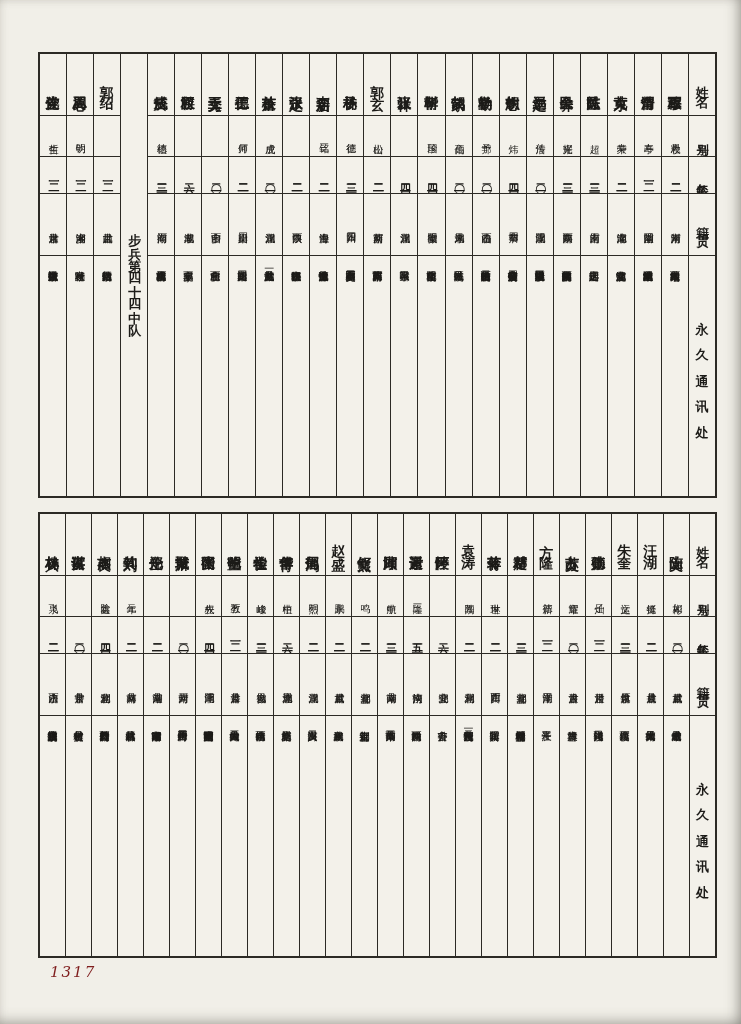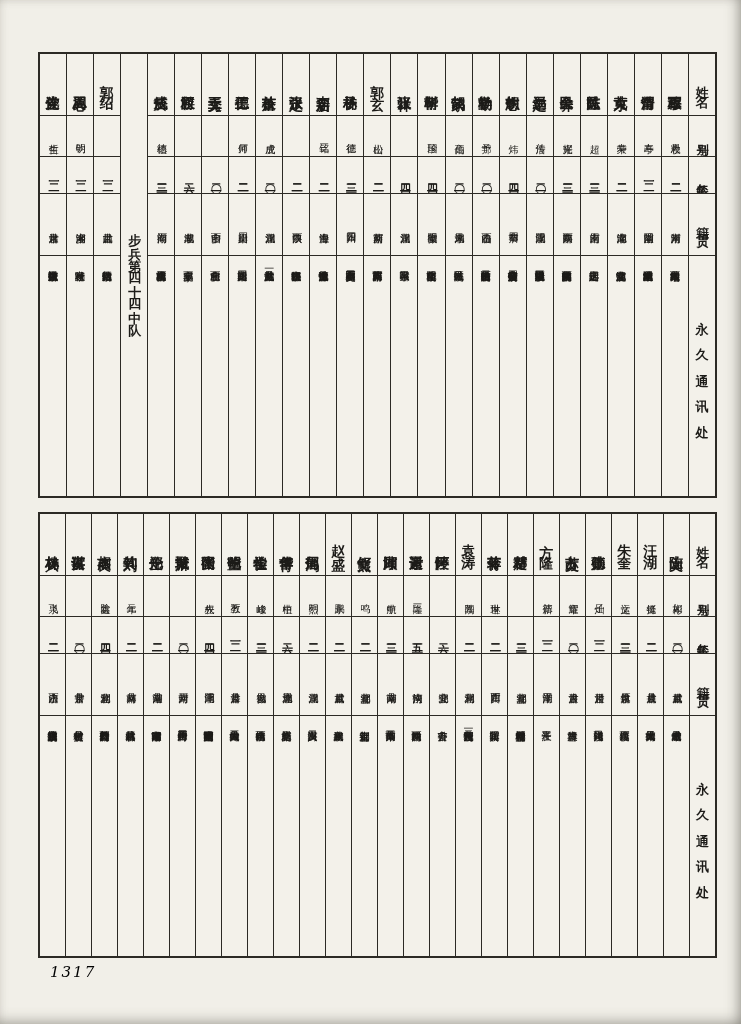--- a/index.html
+++ b/index.html
@@ -33,21 +33,21 @@
   .c-addr .vtext{font-size:10px;line-height:1.32;}
   .col.hdr .vtext{font-weight:700;font-size:13px;}
   .col.hdr .c-addr{align-items:center;padding-top:0;}
   .col.hdr .c-addr .vtext{letter-spacing:26px;}
   .col.hdr .c-name .vtext{letter-spacing:9px;}
   .col.hdr .c-native .vtext{letter-spacing:8px;}
   .col.hdr .c-alias .vtext,.col.hdr .c-age .vtext{letter-spacing:2px;font-size:12px;}
   .col.divider{justify-content:center;align-items:center;}
   .col.divider .vtext{font-size:13px;font-weight:700;letter-spacing:13px;}
   .pageno{position:absolute;left:50px;top:963px;
-          font-size:15px;font-style:italic;letter-spacing:2px;color:#000000;
+          font-size:15px;font-style:italic;letter-spacing:2px;color:#7f1d1d;
           font-family:"DejaVu Serif","Liberation Serif",serif;}
 </style>
 </head>
 <body>
 
 <div class="page">
   <div class="roster top" id="table-top">
   <div class="col hdr">
     <div class="cell rule c-name">
           <span class="vtext">姓名</span>

